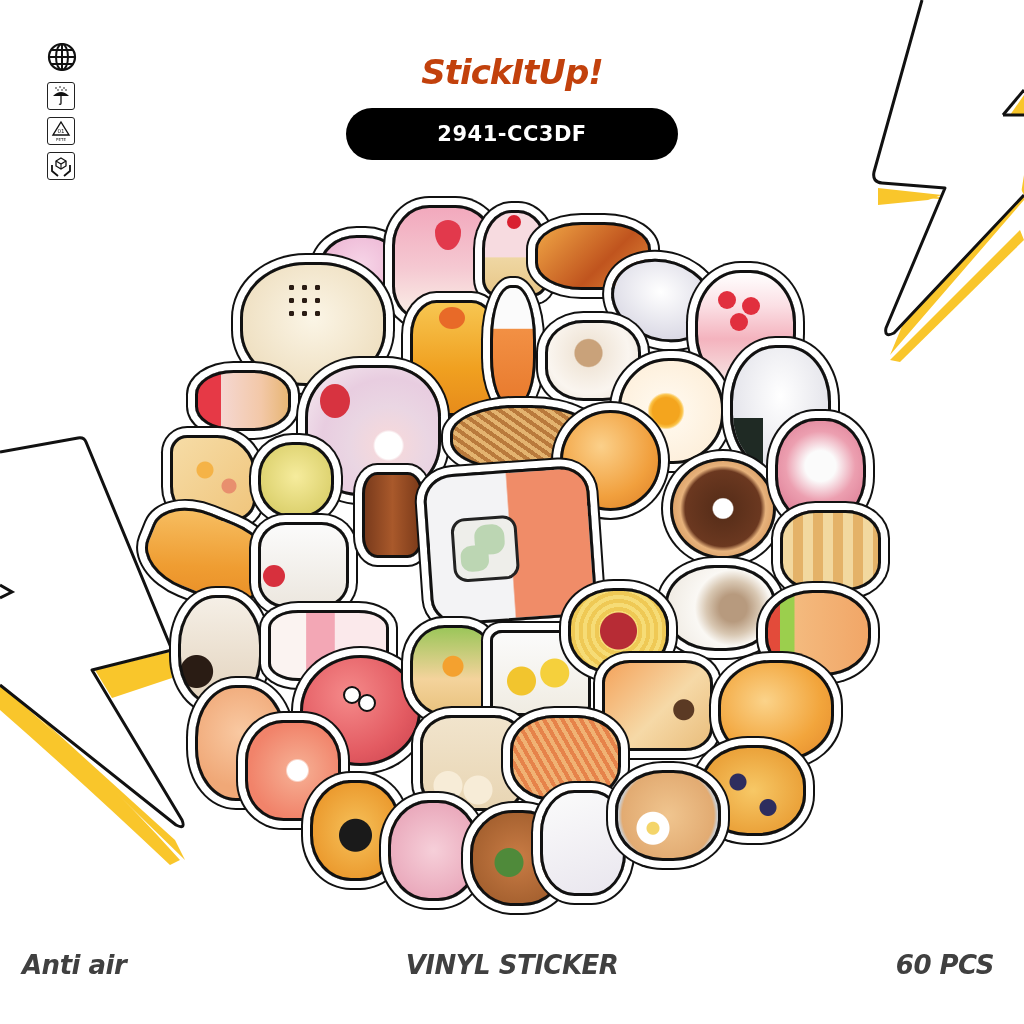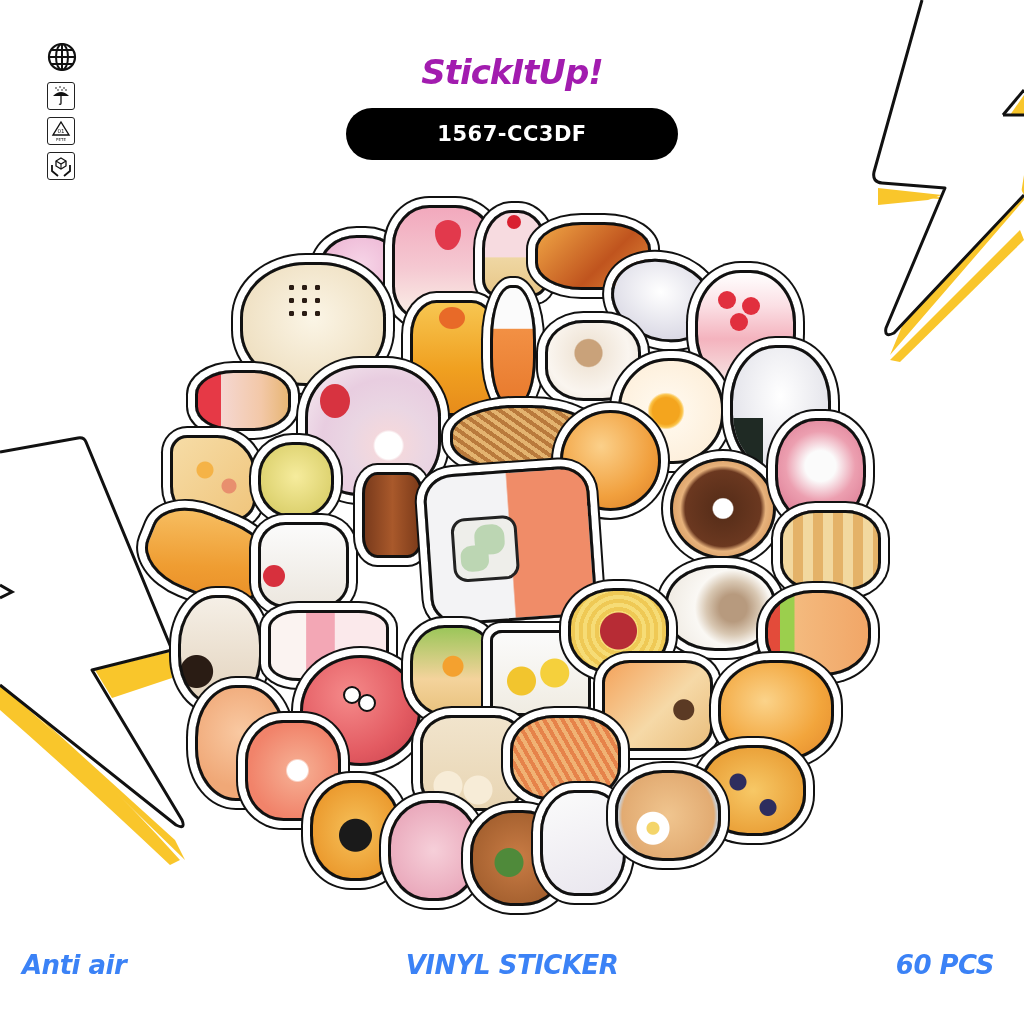--- a/index.html
+++ b/index.html
@@ -1,28 +1,28 @@
 <!DOCTYPE html>
 <html><head>
 <meta charset="utf-8">
 <style>
   html, body { margin:0; padding:0; }
   body { width:1024px; height:1024px; background:#ffffff; position:relative; overflow:hidden;
          font-family:"Liberation Sans", sans-serif; }
   .abs { position:absolute; }
   .brand { left:0; width:1024px; top:52px; text-align:center; font-size:34px; font-weight:bold;
-           font-style:italic; letter-spacing:-1px; color:#a21caf; font-family:"DejaVu Sans", sans-serif; }
+           font-style:italic; letter-spacing:-1px; color:#c2410c; font-family:"DejaVu Sans", sans-serif; }
   .code-pill { left:346px; top:108px; width:332px; height:52px; background:#000; border-radius:26px;
                color:#fff; display:flex; align-items:center; justify-content:center; font-size:21px;
                font-weight:bold; font-family:"DejaVu Sans", sans-serif; letter-spacing:0.5px; }
   .icons { left:47px; top:42px; width:32px; }
   .icon-box { width:28px; height:28px; border:1.5px solid #222; border-radius:3px; margin-bottom:7px;
               display:flex; align-items:center; justify-content:center; box-sizing:border-box; }
   .globe { width:30px; height:30px; margin-bottom:6px; }
-  .footer { top:950px; font-size:26px; font-weight:bold; font-style:italic; color:#3b82f6;
+  .footer { top:950px; font-size:26px; font-weight:bold; font-style:italic; color:#404040;
             font-family:"DejaVu Sans", sans-serif; letter-spacing:-0.5px; }
   .bolt { position:absolute; }
   .collage { left:140px; top:180px; width:750px; height:740px; }
   .stk { position:absolute; border:3px solid #111; box-shadow:0 0 0 7px #fff, 0 0 0 9px #111;
          overflow:hidden; }
 </style>
 </head>
 <body>
 
 <svg class="bolt" style="left:860px;top:0;" width="164" height="370" viewBox="0 0 164 370">
@@ -78,21 +78,21 @@
     <svg width="24" height="24" viewBox="0 0 24 24">
       <path d="M12 4 L17 7 L17 12 L12 15 L7 12 L7 7 Z" fill="none" stroke="#111" stroke-width="1.3"></path>
       <path d="M7 7 L12 10 L17 7 M12 10 L12 15" fill="none" stroke="#111" stroke-width="1.1"></path>
       <path d="M3 11 L3 17 L9 22 M21 11 L21 17 L15 22" fill="none" stroke="#111" stroke-width="1.8"></path>
     </svg>
   </div>
 </div>
 
 <div class="abs brand">StickItUp!</div>
 <div class="abs code-pill">
-  <span>1567-CC3DF</span>
+  <span>2941-CC3DF</span>
 </div>
 
 <div class="abs collage">
 
   <div class="stk" style="left:178px;top:55px;width:80px;height:70px;border-radius:45%;background:radial-gradient(circle at 50% 40%,#f7d6e8,#e9a9cc);"></div>
   <div class="stk" style="left:252px;top:25px;width:100px;height:110px;border-radius:35% 40% 30% 30%;background:linear-gradient(#f2a9bd 0%,#f5c9d2 55%,#fbf1e8 100%);">
     <div style="position:absolute;left:40px;top:12px;width:26px;height:30px;border-radius:50% 50% 50% 50%/40% 40% 60% 60%;background:#e2394c;"></div>
   </div>
   <div class="stk" style="left:342px;top:30px;width:60px;height:80px;border-radius:45% 45% 20% 20%;background:linear-gradient(#f7dbe0 0%,#f7dbe0 55%,#efd7a3 56%,#e8c789 100%);">
     <div style="position:absolute;left:22px;top:2px;width:14px;height:14px;border-radius:50%;background:#d9202f;"></div>

